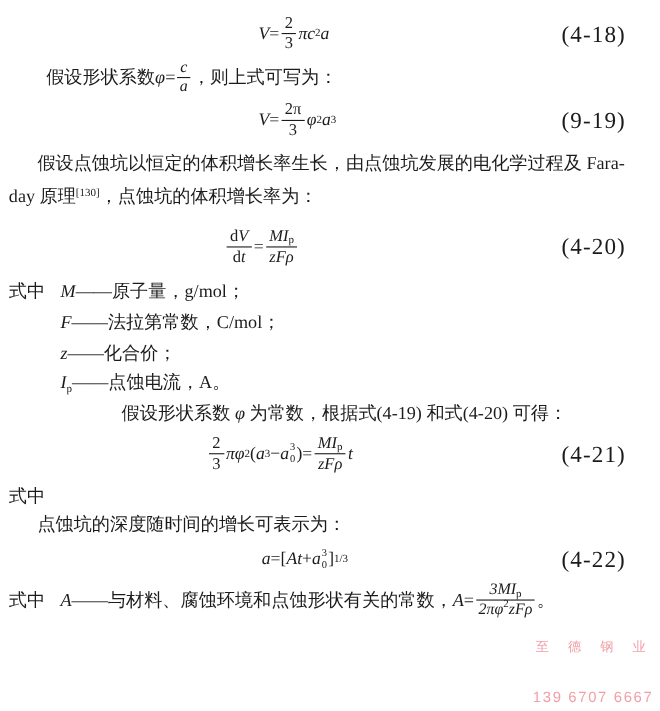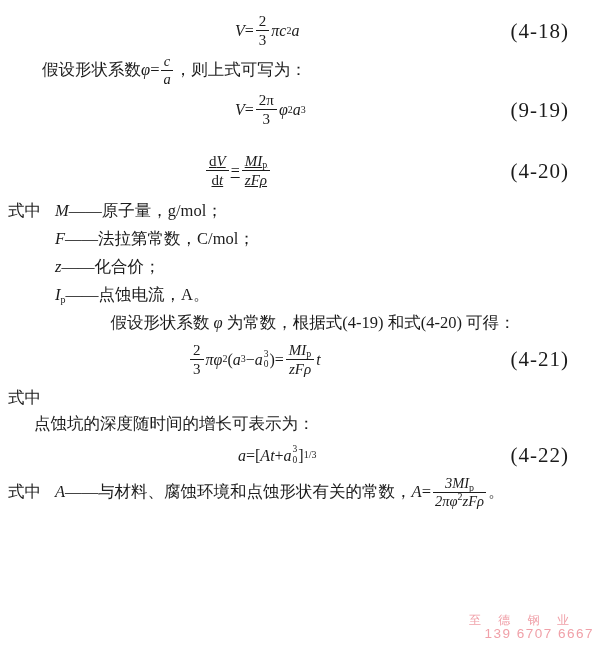--- a/index.html
+++ b/index.html
@@ -74,38 +74,38 @@
   .indent { text-indent: 26px; }
   .defrow { display: flex; align-items: baseline; margin: 4px 0; }
   .defrow .lead { width: 47px; flex: none; }
   .p6row { display: flex; align-items: center; margin-top: 8px; white-space: nowrap; }
   .p6row .lead { width: 47px; flex: none; }
   
   .m-eq18 { margin: 2px 0 4px 0; padding-left: 227px; }
   .m-p1   { margin: 2px 0 0 0; display: flex; align-items: center; padding-left: 34px; white-space: nowrap; }
   .m-eq19 { margin: 4px 0 6px 0; padding-left: 227px; }
   .m-p2   { margin: 6px 0 2px 0; line-height: 1.8; }
-  .m-eq20 { margin: 24px 0 10px 0; padding-left: 196px; text-decoration: underline; }
+  .m-eq20 { margin: 12px 0 10px 0; padding-left: 196px; }
   .m-defs { margin: 4px 0 0 0; }
   .m-p3   { margin: 3px 0 2px 0; text-align: center; }
   .m-eq21 { margin: 6px 0 8px 0; padding-left: 180px; }
   .m-p4   { margin: 4px 0 0 0; }
   .m-p5   { margin: 2px 0 4px 0; }
   .m-eq22 { margin: 8px 0 6px 0; padding-left: 230px; }
   
   .watermark {
     position: absolute;
     right: 6px; bottom: 4px;
     text-align: right;
     font-family: "Liberation Sans", "DejaVu Sans", sans-serif;
     line-height: 1.1;
     pointer-events: none;
   }
-  .wm-name  { font-size: 12px; letter-spacing: 7px; margin-right: 18px; }
-  .wm-phone { font-size: 13.5px; letter-spacing: 1.5px; }
+  .wm-name  { font-size: 12px; letter-spacing: 7px; margin-right: 0; }
+  .wm-phone { font-size: 13.5px; letter-spacing: 1.5px; margin-top: 32px; }
 </style>
 </head>
 <body>
 
 <div class="page">
 
   <div class="eqrow m-eq18">
     <span class="it">V</span>
       <span class="rm">=</span>
     <span class="frac">
@@ -136,20 +136,26 @@
       <span class="num">2π</span>
       <span class="den">3</span>
     </span>
     <span class="it">φ</span>
       <sup>2</sup>
       <span class="it">a</span>
       <sup>3</sup>
     <span class="eqlabel">(9-19)</span>
   </div>
 
+  <div class="para m-p2">
+    <div class="indent">假设点蚀坑以恒定的体积增长率生长，由点蚀坑发展的电化学过程及 Fara-</div>
+    <div>
+      <span>day 原理</span><sup>[130]</sup><span>，点蚀坑的体积增长率为：</span>
+    </div>
+  </div>
 
   <div class="eqrow m-eq20">
     <span class="frac">
       <span class="num"><span class="rm">d</span><span class="it">V</span></span>
       <span class="den"><span class="rm">d</span><span class="it">t</span></span>
     </span>
     <span class="rm">=</span>
     <span class="frac">
       <span class="num"><span class="it">MI</span><sub>p</sub></span>
       <span class="den it">zFρ</span>

